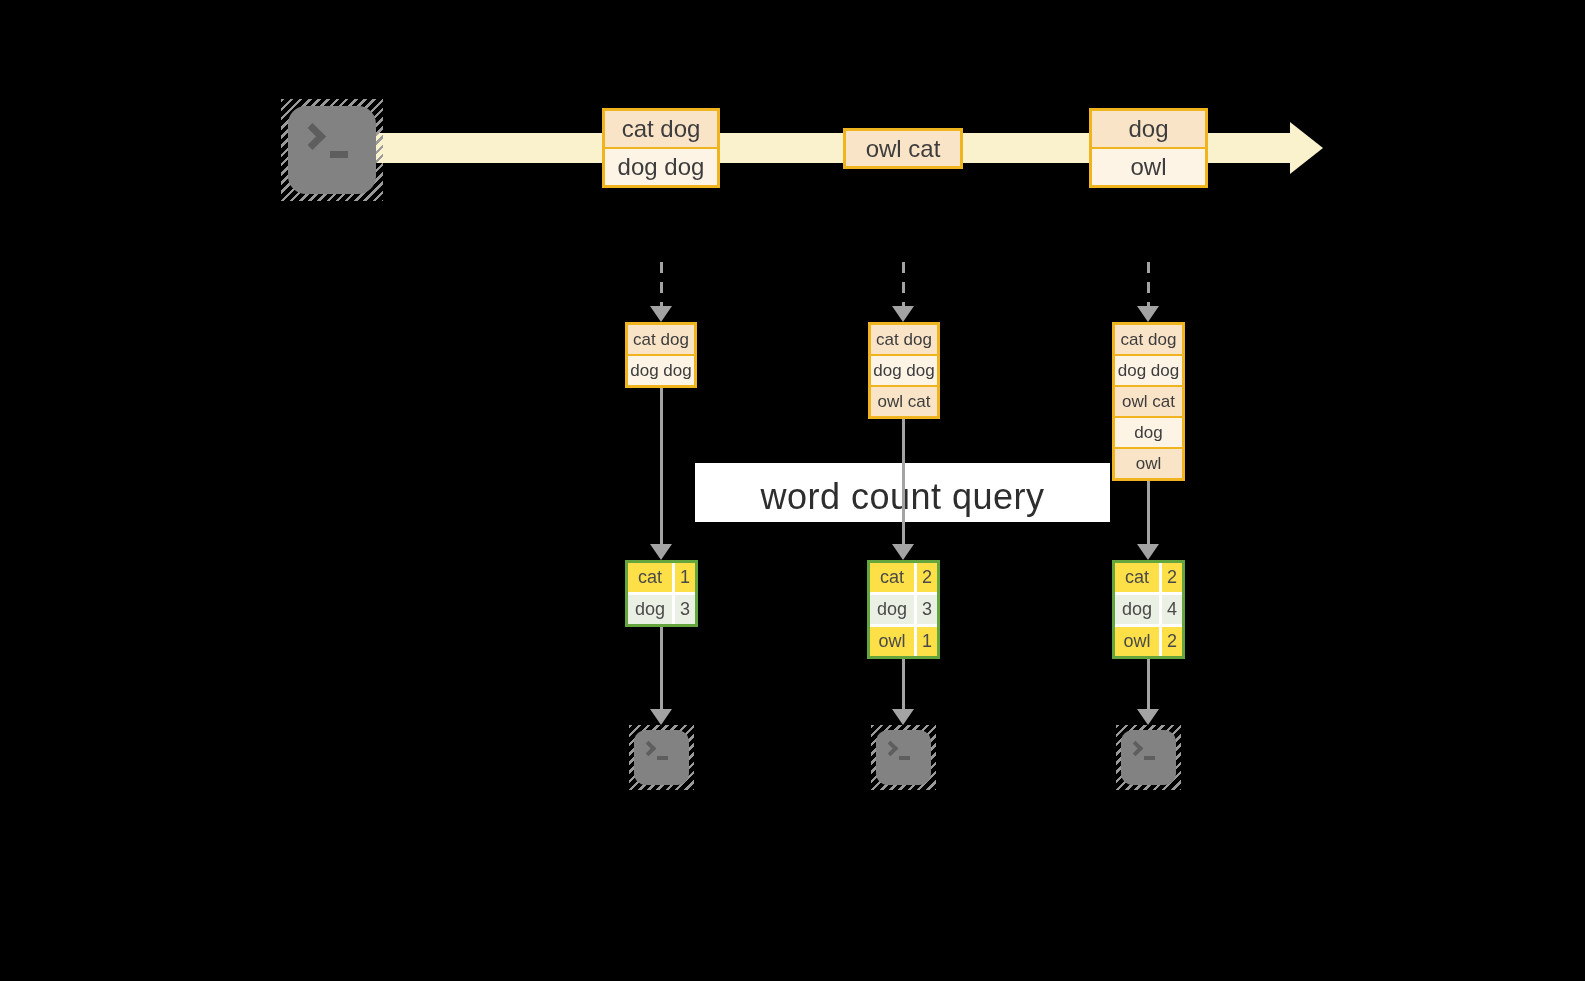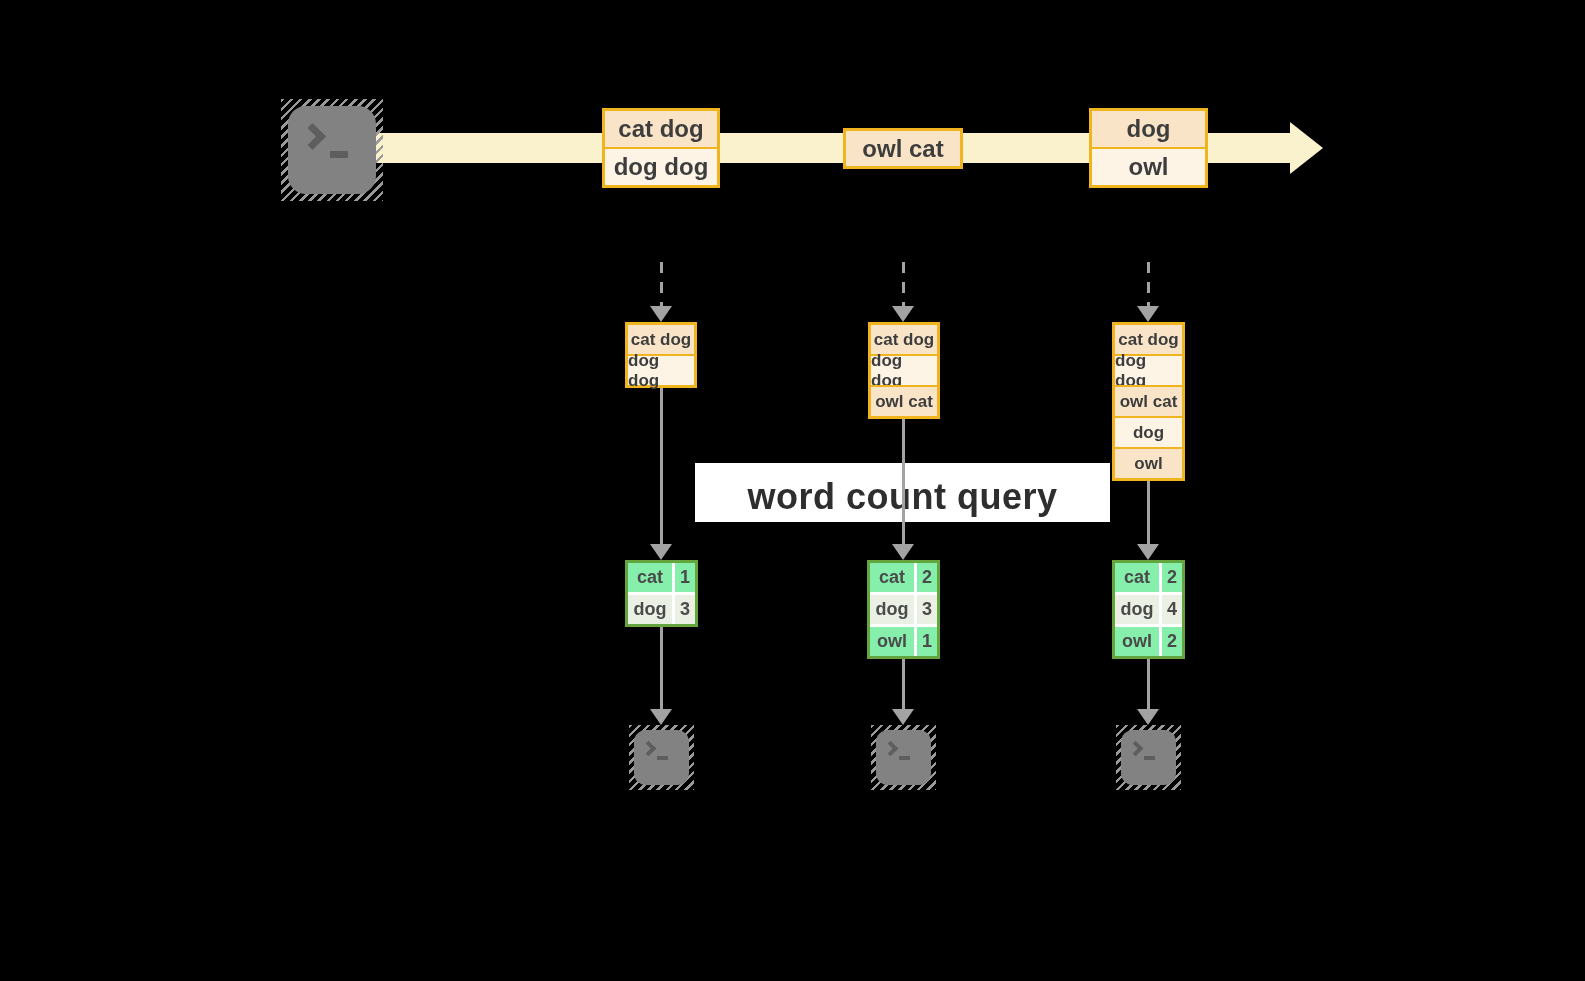--- a/index.html
+++ b/index.html
@@ -1,19 +1,18 @@
 <!DOCTYPE html>
 <html><head>
 <meta charset="utf-8">
 <style>
   html,body{margin:0;padding:0;background:#000;}
   .canvas{
     position:relative;width:1585px;height:981px;background:#000;overflow:hidden;
     font-family:"Liberation Sans","DejaVu Sans",sans-serif;
-    font-weight:bold;
   }
   
   .stream-shaft{position:absolute;left:376px;top:133px;width:914px;height:30px;background:#FAF1CD;z-index:0;}
   .stream-head{position:absolute;left:1290px;top:122px;width:0;height:0;z-index:0;
     border-top:26px solid transparent;border-bottom:26px solid transparent;border-left:33px solid #FAF1CD;}
   
   .terminal{position:absolute;z-index:3;background:repeating-linear-gradient(135deg,#9a9a9a 0 2.5px,transparent 2.5px 6.5px);}
   .terminal .t-body{position:absolute;inset:7px;background:#828282;border-radius:18px;}
   .terminal .t-chev{position:absolute;border-style:solid;border-color:#5e5e5e;transform:rotate(45deg);}
   .terminal .t-underscore{position:absolute;background:#5e5e5e;}
@@ -45,21 +44,21 @@
   .ahead{position:absolute;width:0;height:0;z-index:2;
     border-left:11px solid transparent;border-right:11px solid transparent;border-top:16px solid #A3A3A3;}
   
   .query-band{position:absolute;left:695px;top:463px;width:415px;height:59px;background:#FFFFFF;z-index:1;
     display:flex;align-items:center;justify-content:center;}
   .query-band span{font-size:36px;color:#2e2e2e;letter-spacing:0.5px;transform:translateY(4px);}
   
   .gtable{position:absolute;z-index:3;border:3px solid #64A53E;background:#FFFFFF;display:grid;
     grid-template-columns:44px 20px;gap:3px;box-sizing:content-box;}
   .gcell{height:29px;display:flex;align-items:center;justify-content:center;font-size:18px;color:#4a4a4a;}
-  .g-dark{background:#86efac;text-align:center;}
+  .g-dark{background:#fde047;text-align:center;}
   .g-light{background:#EAF0E4;}
   .gt1{left:625px;top:560px;}
   .gt2{left:867px;top:560px;}
   .gt3{left:1112px;top:560px;}
 </style>
 </head>
 <body>
 
 <div class="canvas">
 

